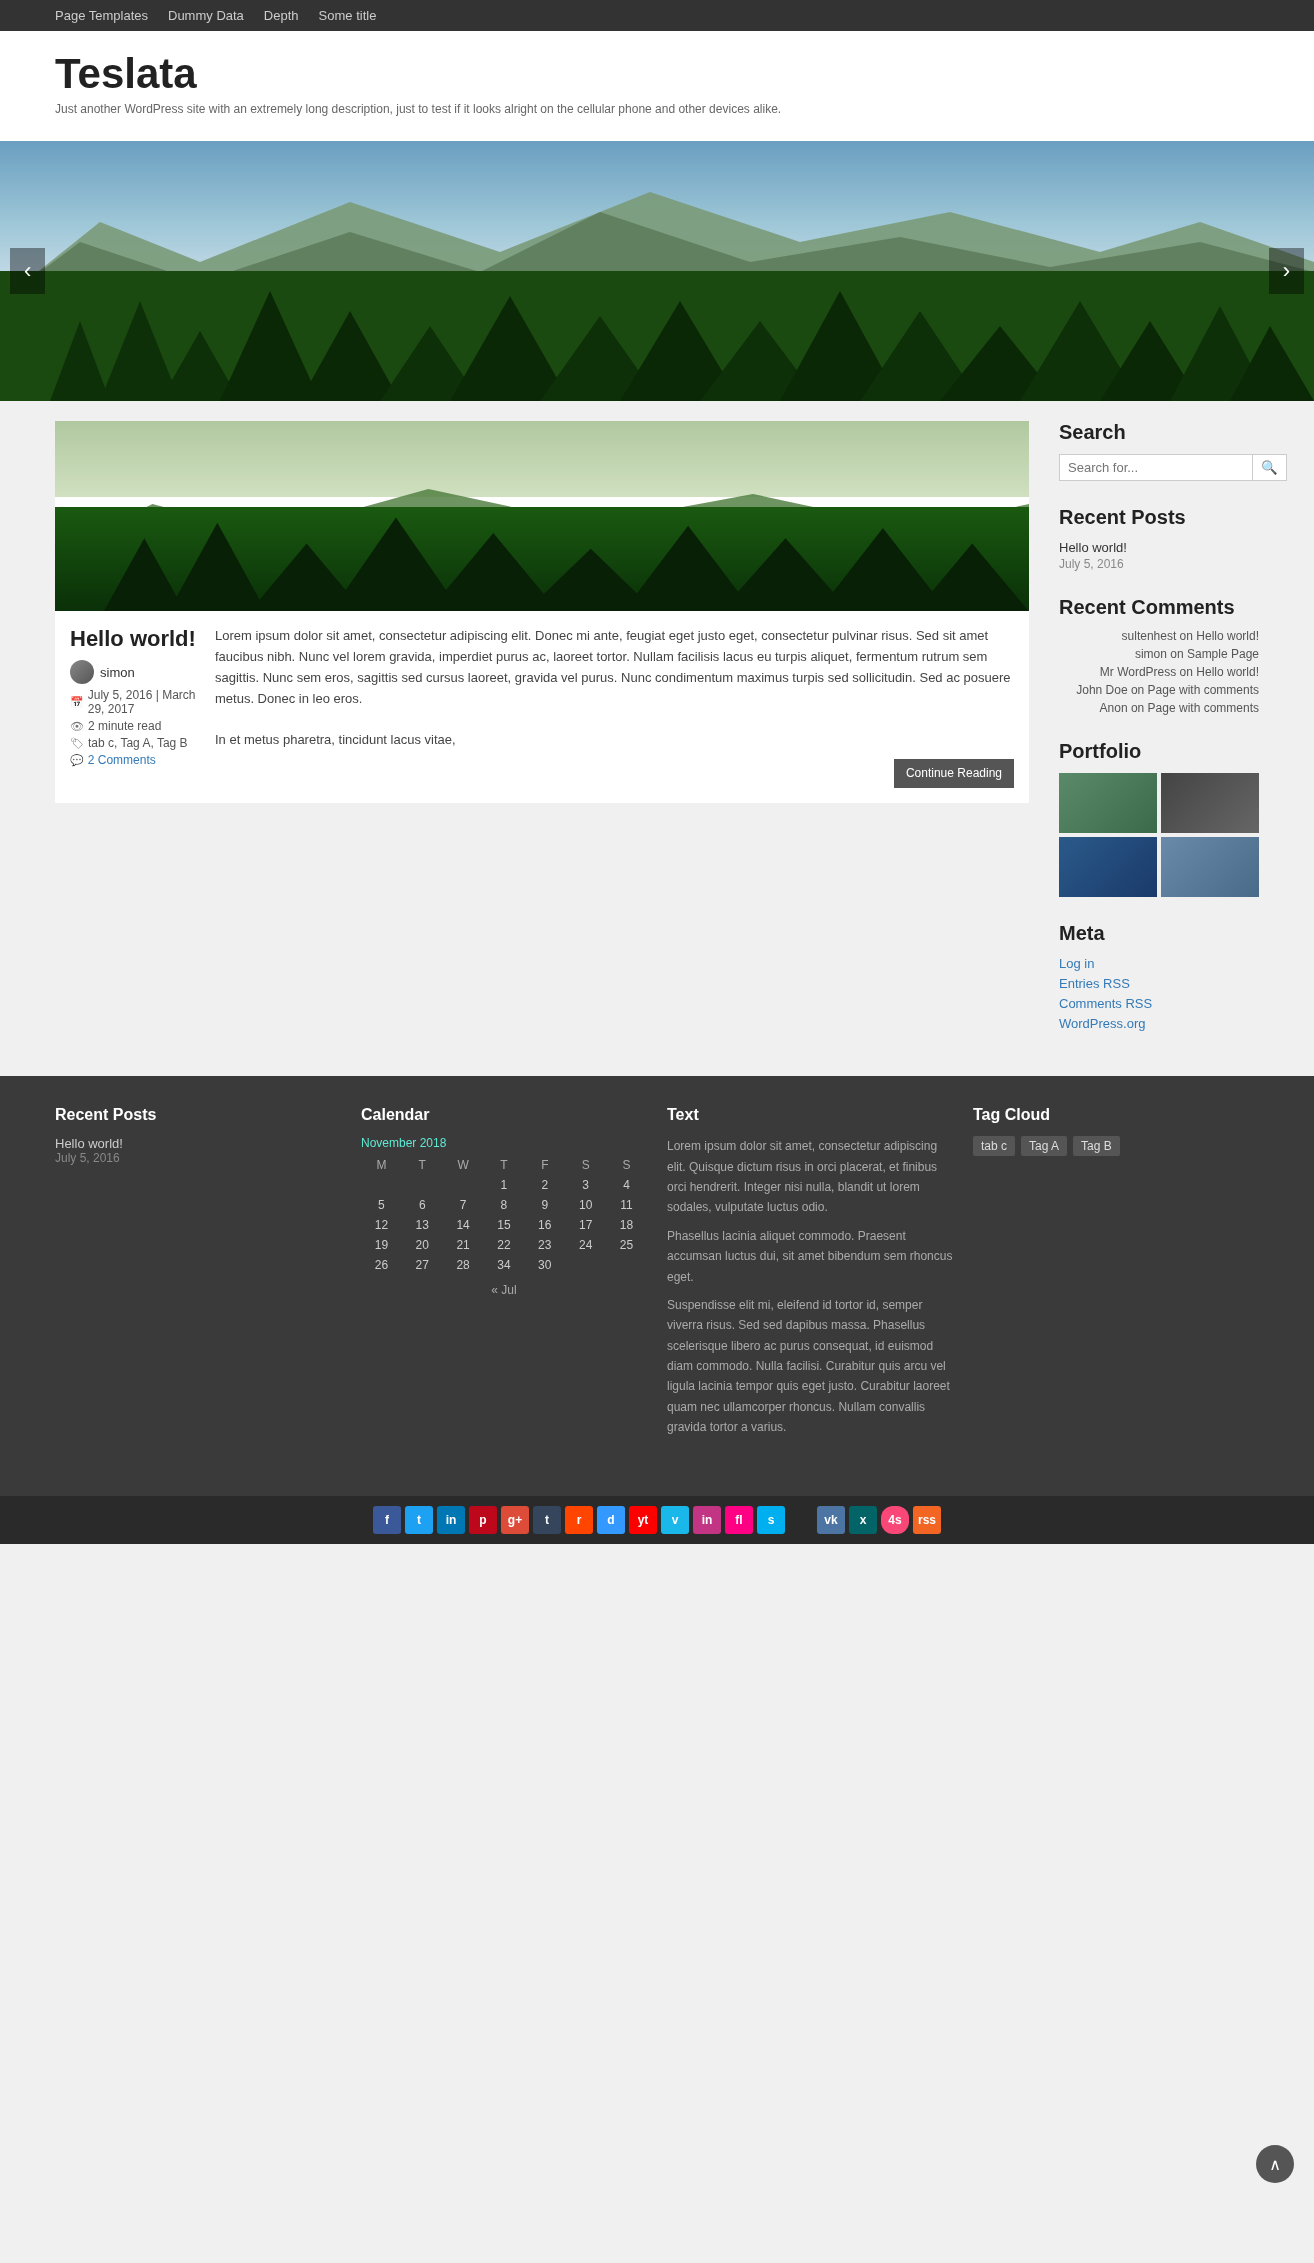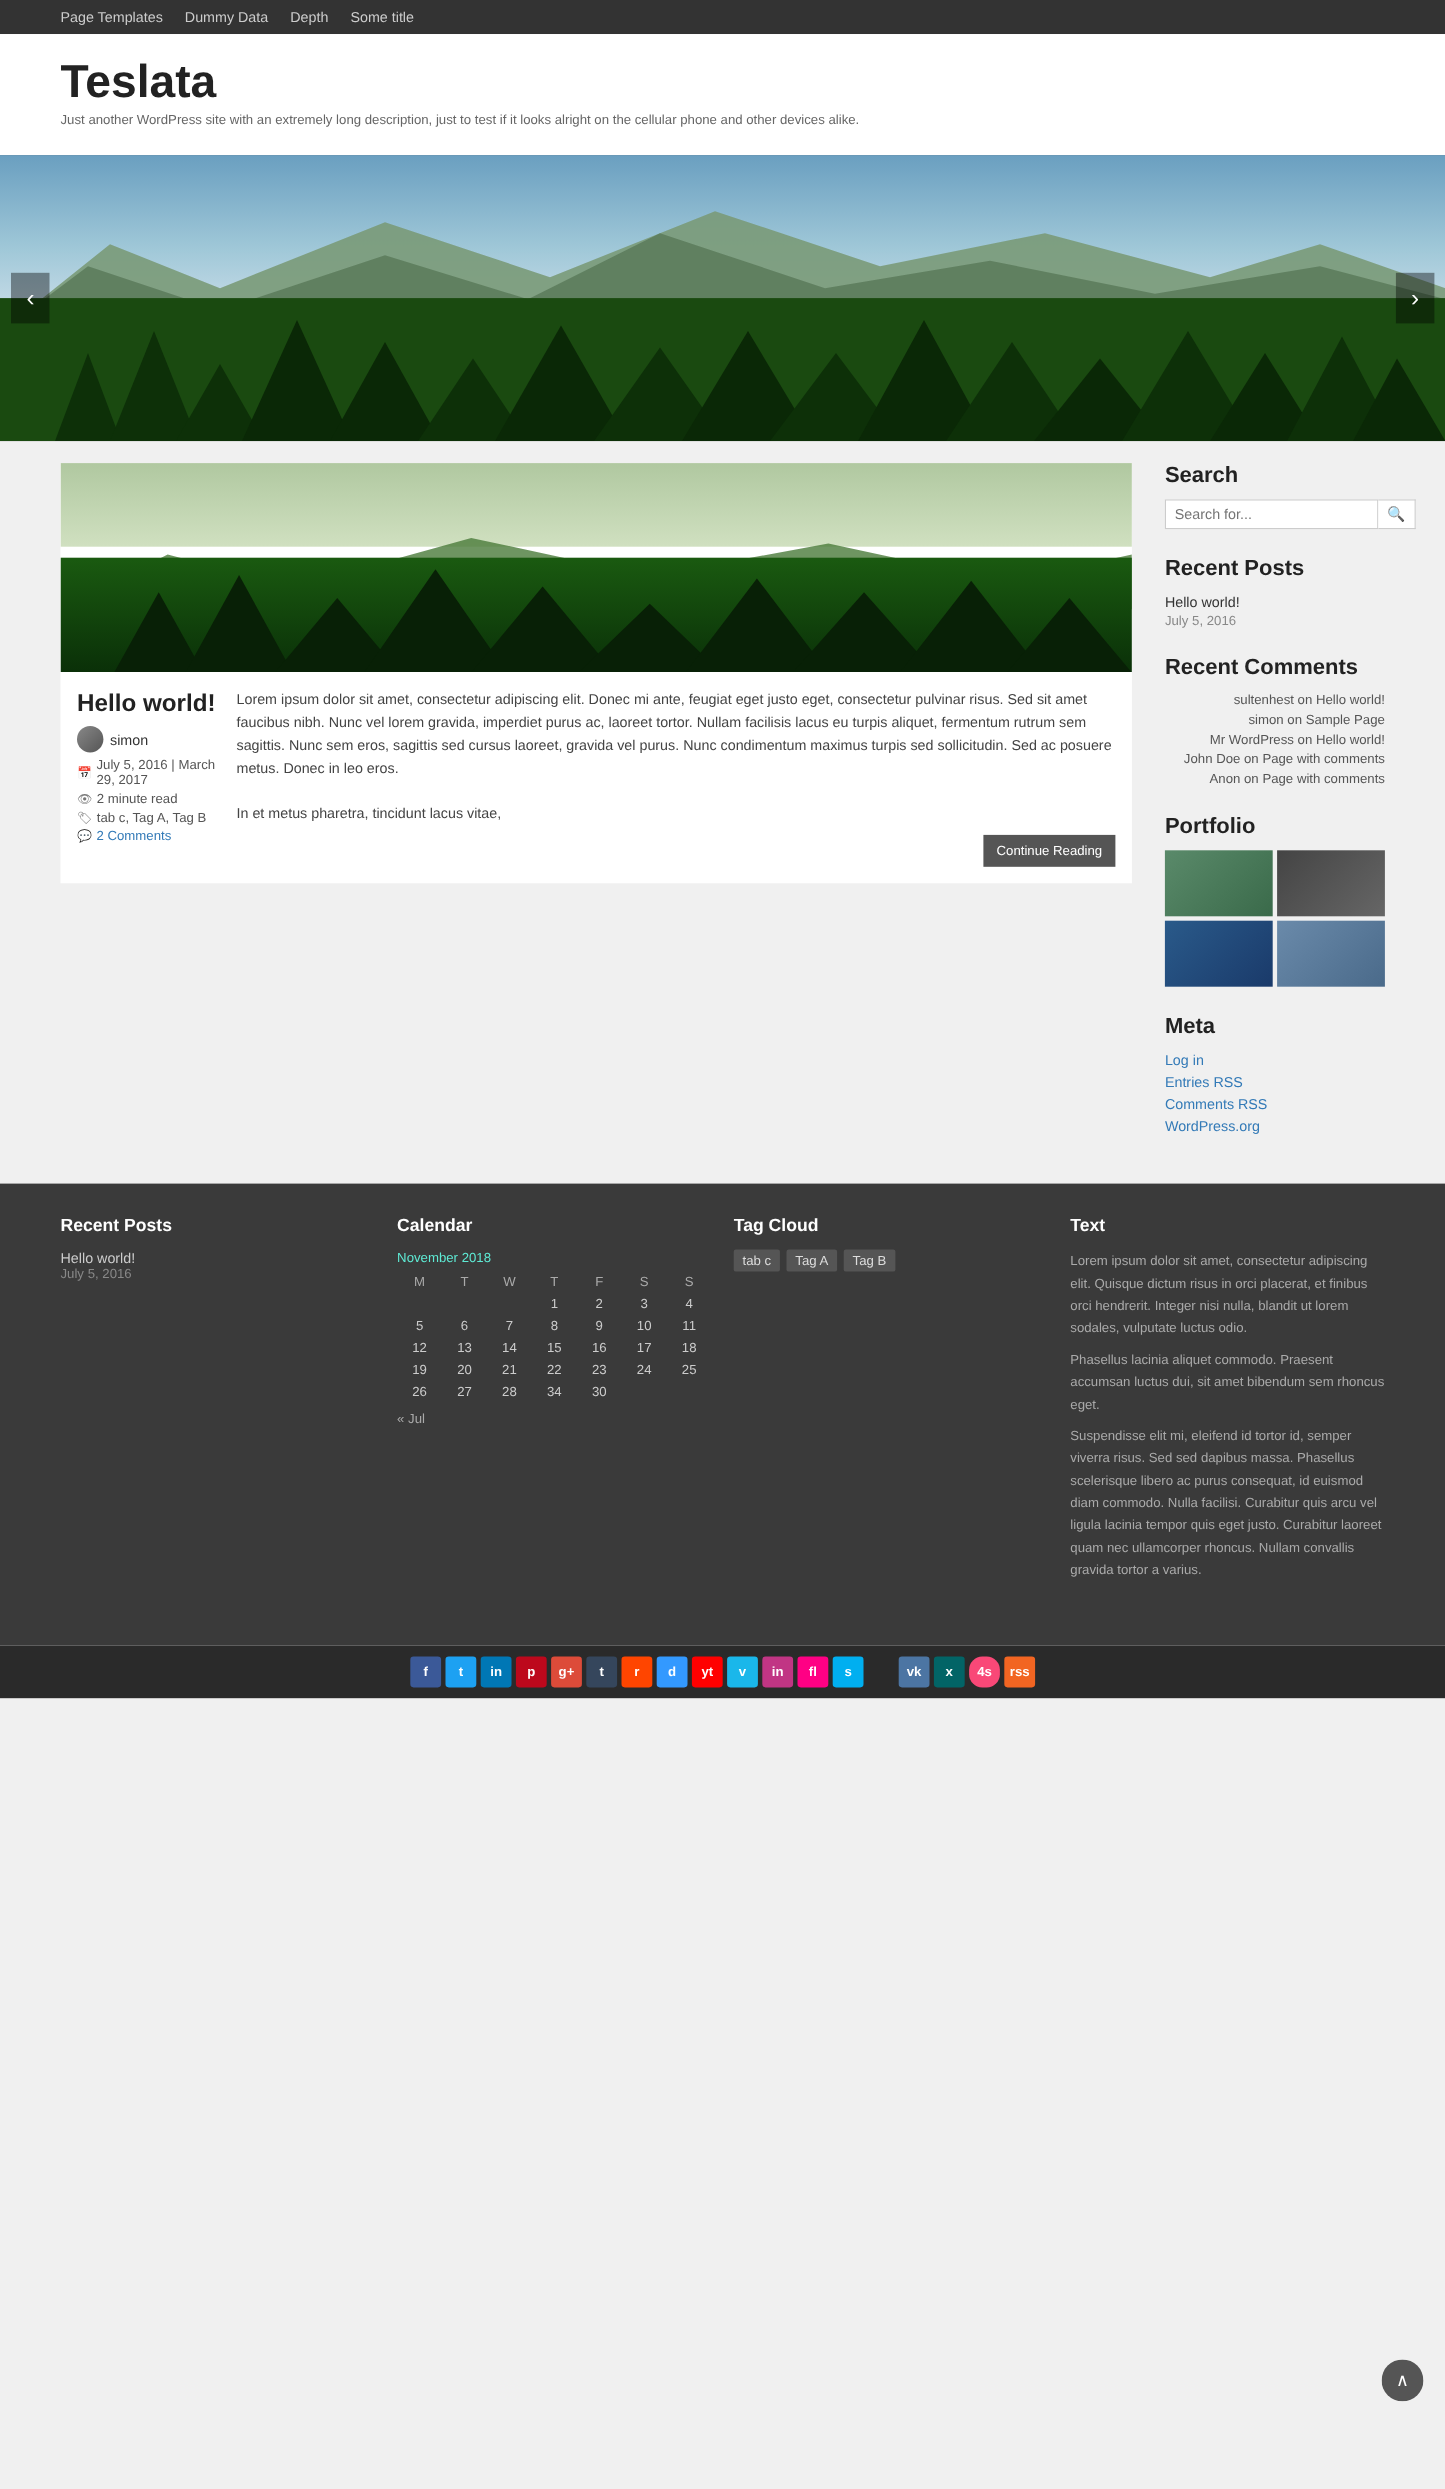--- a/index.html
+++ b/index.html
@@ -69,21 +69,21 @@
     .footer-widgets { display: grid; grid-template-columns: 1fr 1fr 1fr 1fr; gap: 20px; margin-bottom: 20px; }
     .footer-widget h4 { color: #fff; font-size: 16px; margin-bottom: 12px; }
     .footer-widget p, .footer-widget a { font-size: 12px; color: #aaa; text-decoration: none; line-height: 1.7; }
     .footer-recent-title { font-size: 13px; color: #ccc; }
     .footer-recent-date { font-size: 12px; color: #888; }
 
     
     .cal-table { width: 100%; border-collapse: collapse; font-size: 12px; }
     .cal-table th { color: #aaa; text-align: center; padding: 3px; font-weight: normal; }
     .cal-table td { text-align: center; padding: 3px 2px; color: #ccc; }
-    .cal-month-nav { font-size: 12px; color: #888; display: flex; gap: 10px; margin-top: 5px; }
+    .cal-month-nav { font-size: 12px; color: #888; display: flex; gap: 10px; margin-top: 5px; justify-content: center; }
     .cal-month-nav a { color: #aaa; text-decoration: none; }
     .cal-title { font-size: 12px; color: #5eead4; margin-bottom: 5px; }
 
     
     .tag-cloud { display: flex; gap: 6px; flex-wrap: wrap; }
     .tag-item { background: #555; color: #ddd; padding: 3px 8px; font-size: 12px; border-radius: 2px; }
 
     
     .footer-nav { text-align: center; margin-bottom: 12px; }
     .footer-nav a { color: #aaa; text-decoration: none; font-size: 12px; margin: 0 8px; }
@@ -332,35 +332,35 @@
               <td></td>
             </tr>
           </tbody>
       </table>
       <div class="cal-month-nav">
         <a>« Jul</a>
       </div>
     </div>
 
     <div class="footer-widget">
+      <h4>Text</h4>
+      <p id="footer-text-content">
+          <span style="display:block;margin-bottom:8px;">Lorem ipsum dolor sit amet, consectetur adipiscing elit. Quisque dictum risus in orci placerat, et finibus orci hendrerit. Integer nisi nulla, blandit ut lorem sodales, vulputate luctus odio.</span>
+          <span style="display:block;margin-bottom:8px;">Phasellus lacinia aliquet commodo. Praesent accumsan luctus dui, sit amet bibendum sem rhoncus eget.</span>
+          <span style="display:block;margin-bottom:8px;">Suspendisse elit mi, eleifend id tortor id, semper viverra risus. Sed sed dapibus massa. Phasellus scelerisque libero ac purus consequat, id euismod diam commodo. Nulla facilisi. Curabitur quis arcu vel ligula lacinia tempor quis eget justo. Curabitur laoreet quam nec ullamcorper rhoncus. Nullam convallis gravida tortor a varius.</span>
+        </p>
+    </div>
+
+    <div class="footer-widget">
       <h4>Tag Cloud</h4>
       <div class="tag-cloud" id="tag-cloud-container">
           <span class="tag-item">tab c</span>
           <span class="tag-item">Tag A</span>
           <span class="tag-item">Tag B</span>
         </div>
-    </div>
-
-    <div class="footer-widget">
-      <h4>Text</h4>
-      <p id="footer-text-content">
-          <span style="display:block;margin-bottom:8px;">Lorem ipsum dolor sit amet, consectetur adipiscing elit. Quisque dictum risus in orci placerat, et finibus orci hendrerit. Integer nisi nulla, blandit ut lorem sodales, vulputate luctus odio.</span>
-          <span style="display:block;margin-bottom:8px;">Phasellus lacinia aliquet commodo. Praesent accumsan luctus dui, sit amet bibendum sem rhoncus eget.</span>
-          <span style="display:block;margin-bottom:8px;">Suspendisse elit mi, eleifend id tortor id, semper viverra risus. Sed sed dapibus massa. Phasellus scelerisque libero ac purus consequat, id euismod diam commodo. Nulla facilisi. Curabitur quis arcu vel ligula lacinia tempor quis eget justo. Curabitur laoreet quam nec ullamcorper rhoncus. Nullam convallis gravida tortor a varius.</span>
-        </p>
     </div>
 
   </div>
 
 
 </footer>
 
 <div class="social-bar" id="social-bar-container">
     <div class="social-icon" style="background: rgb(59, 89, 152);">f</div>
     <div class="social-icon" style="background: rgb(29, 161, 242);">t</div>

